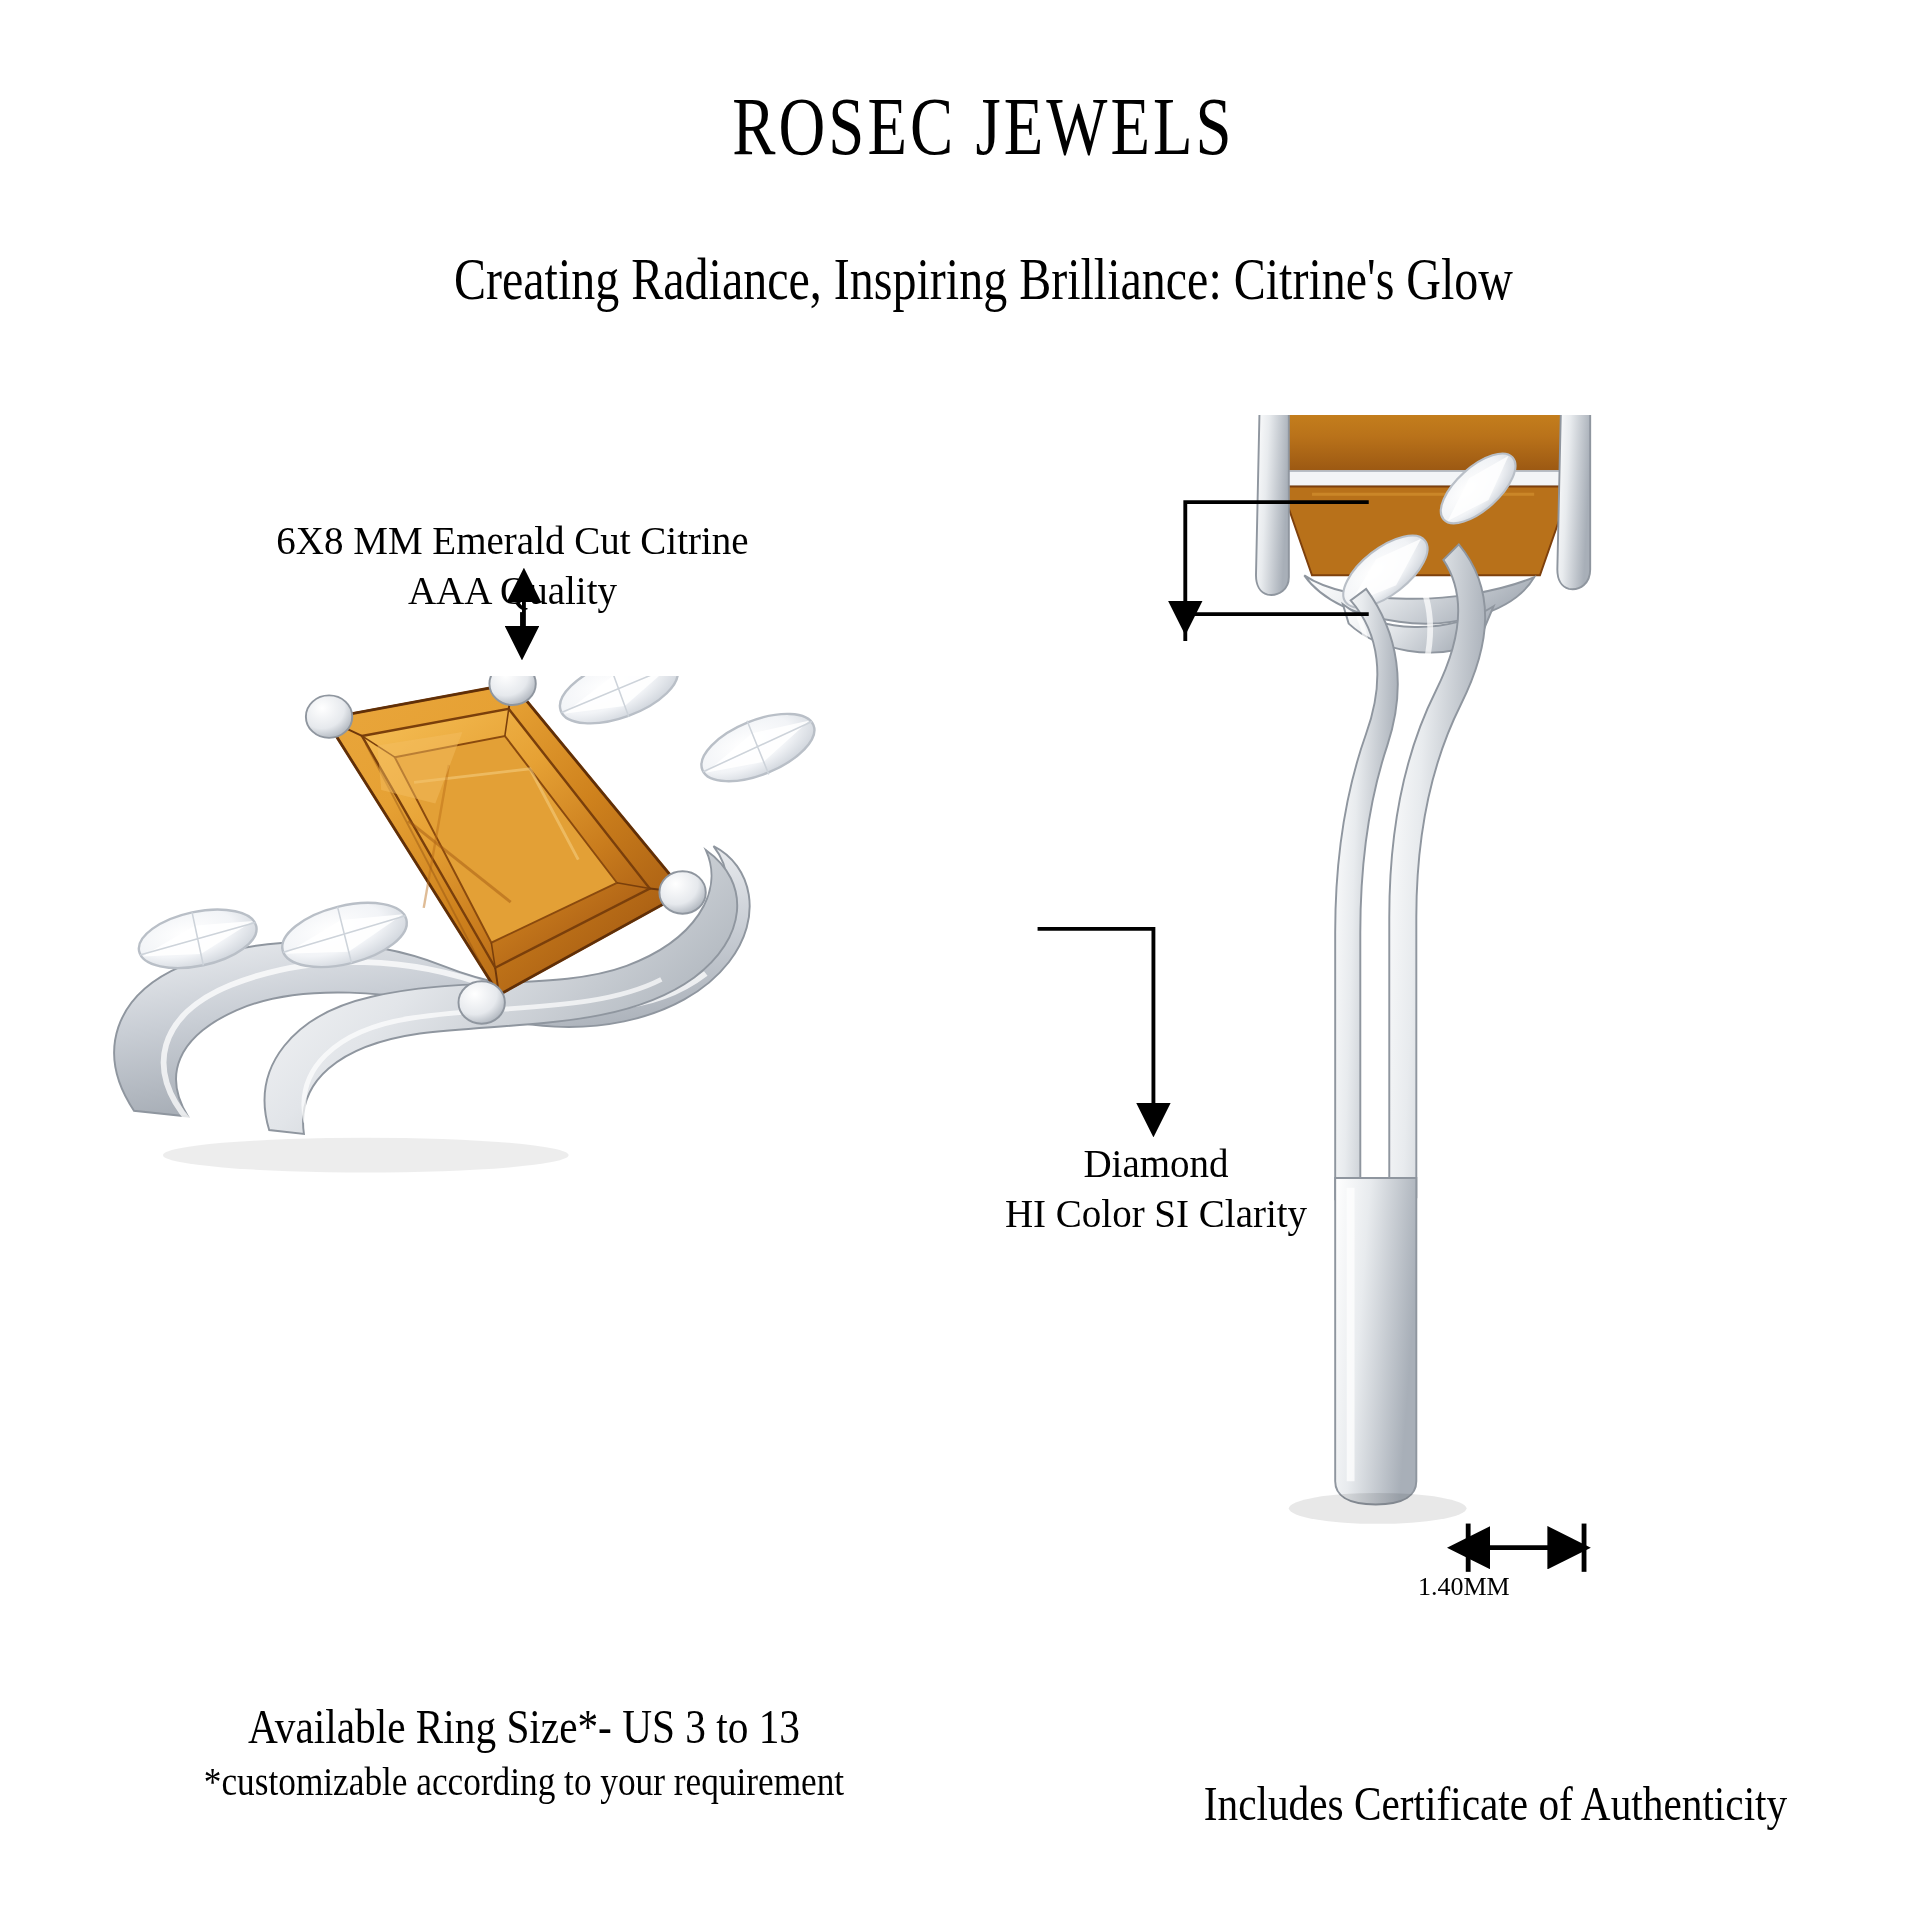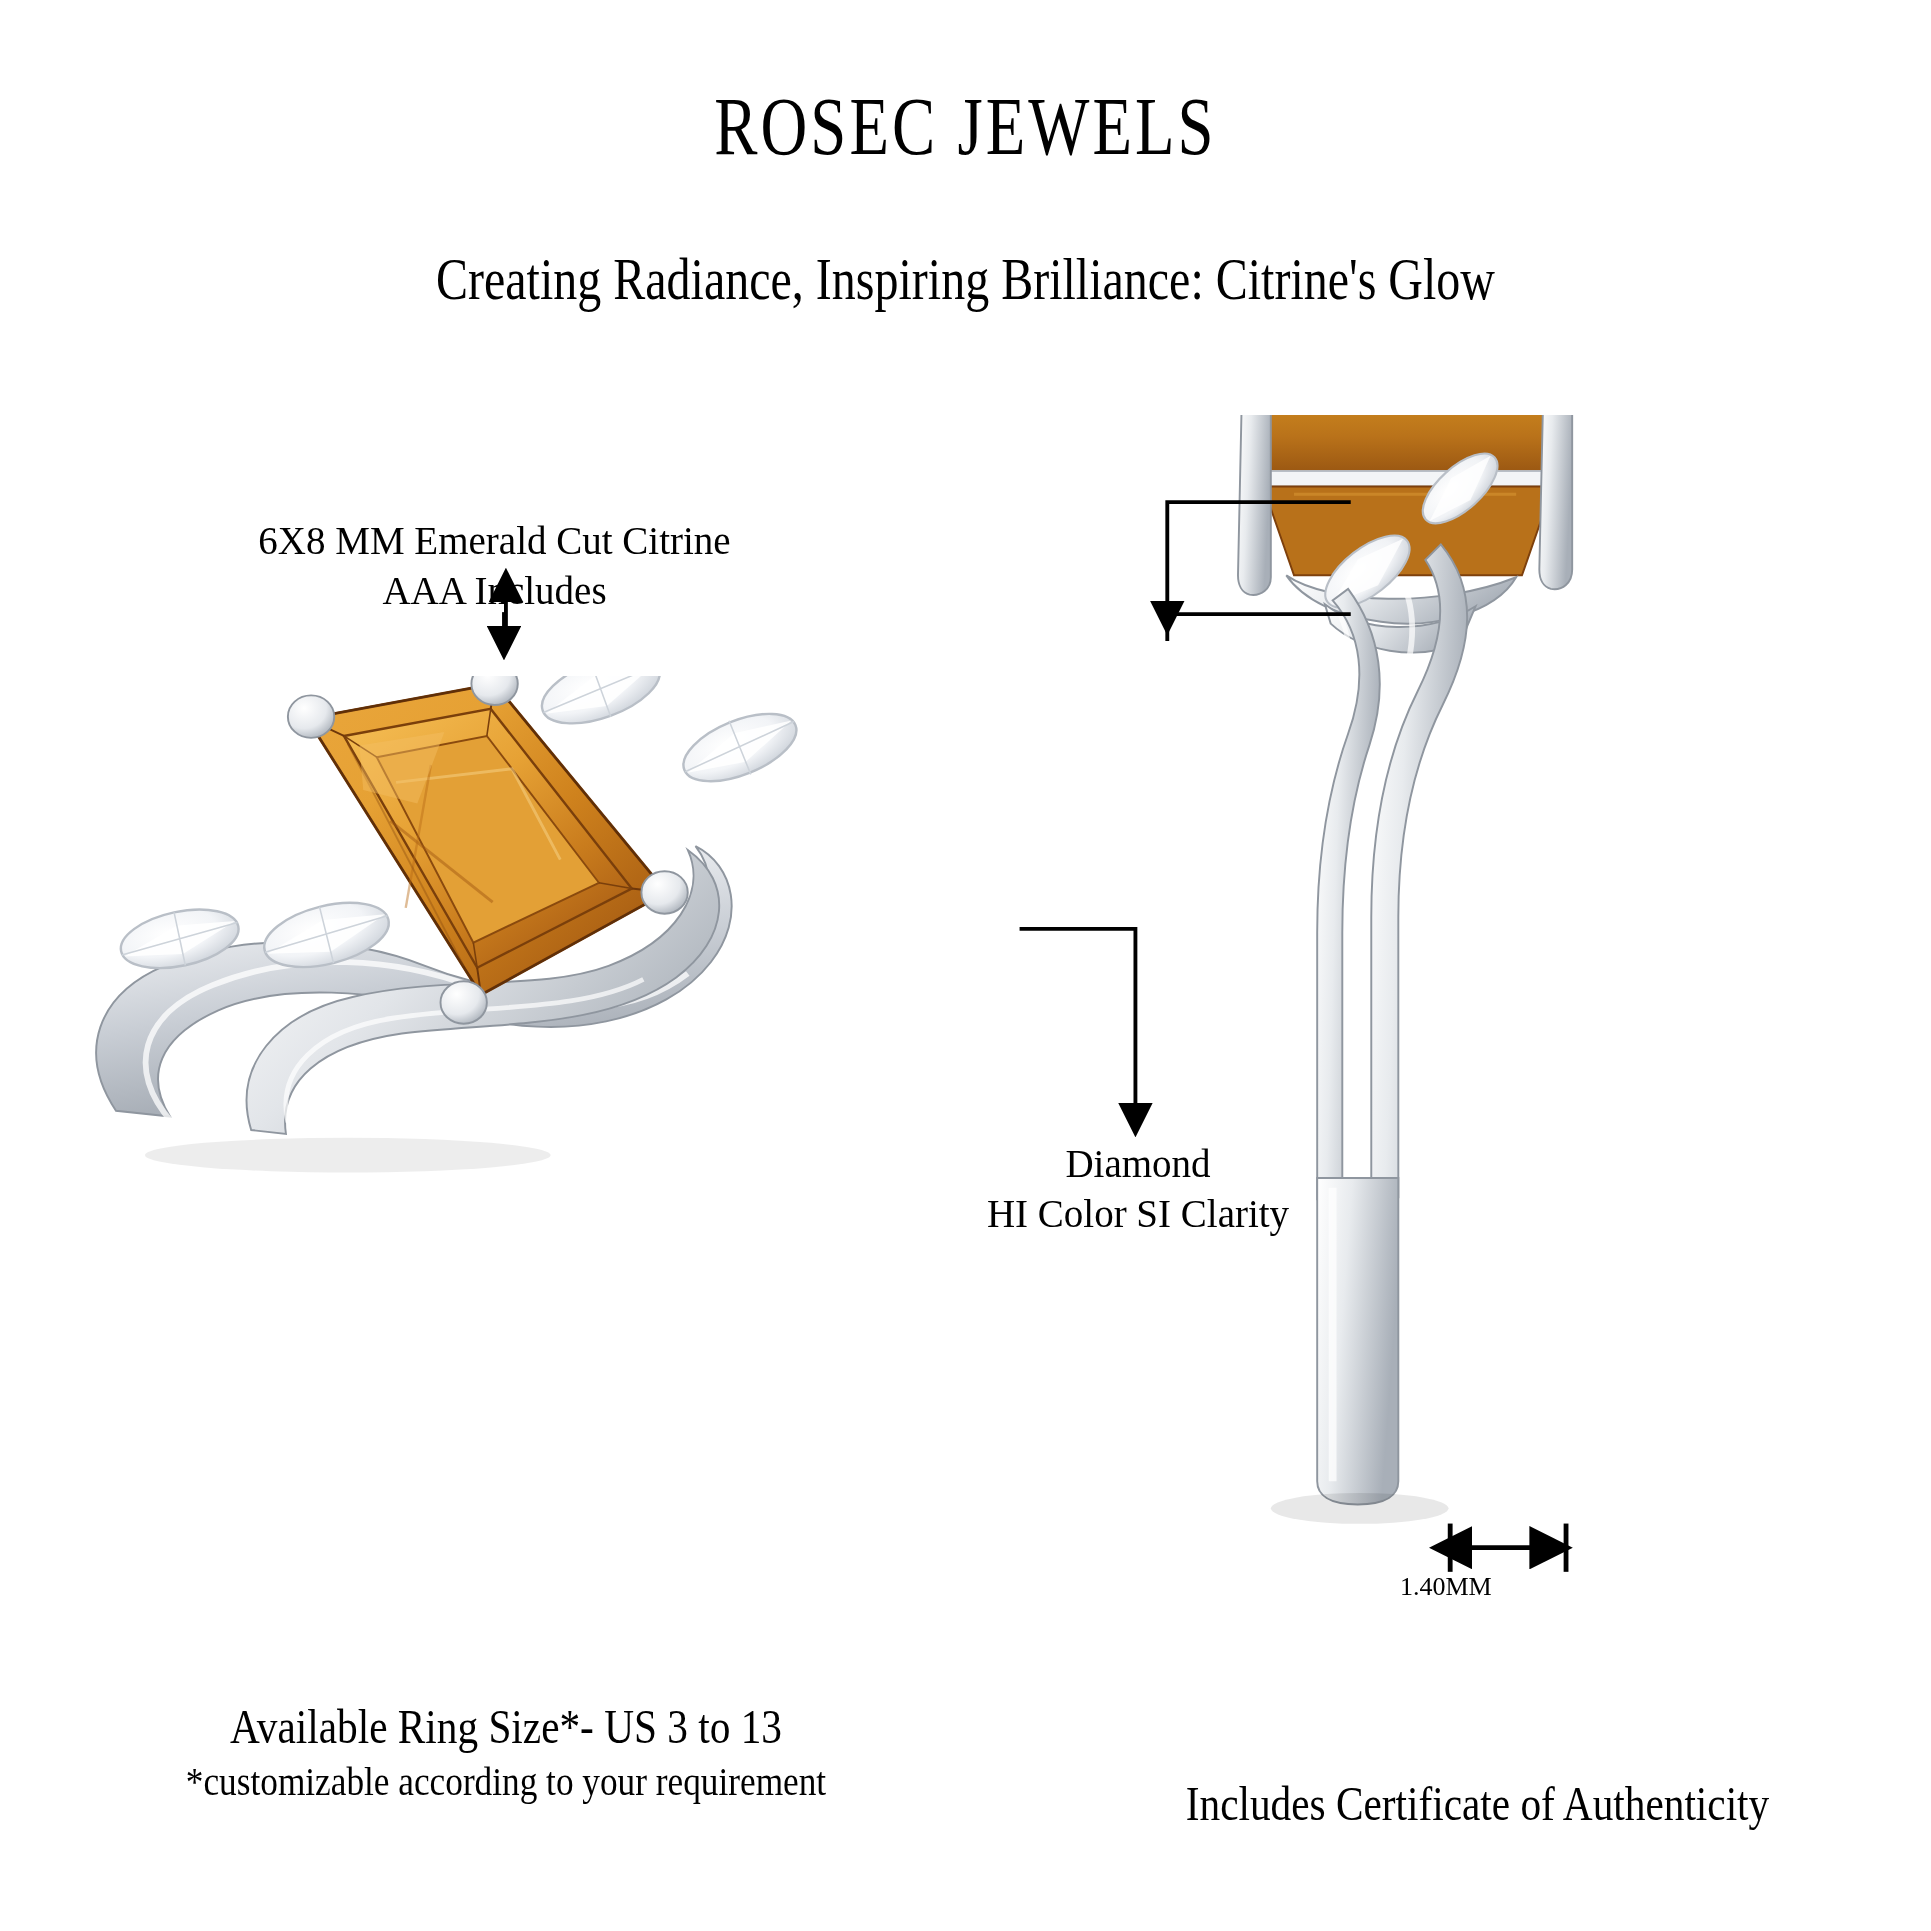--- a/index.html
+++ b/index.html
@@ -12,20 +12,21 @@
     height: 1931px;
     position: relative;
     overflow: hidden;
     font-family: "Liberation Serif", "DejaVu Serif", serif;
     color: #000000;
   }
 
   .stage {
     position: absolute;
     inset: 0;
+    margin-left: 18px;
   }
 
   
   .brand-title {
     position: absolute;
     top: 85px;
     left: 0;
     width: 1931px;
     text-align: center;
     font-family: "Liberation Serif", "DejaVu Serif", serif;
@@ -335,21 +336,21 @@
 
     <g>
       <path d="M 1502 1578 L 1502 1628" stroke="#000000" stroke-width="5"></path>
       <path d="M 1622 1578 L 1622 1628" stroke="#000000" stroke-width="5"></path>
       <path d="M 1510 1603 L 1614 1603" stroke="#000000" stroke-width="5" marker-start="url(#arrowHeadStart)" marker-end="url(#arrowHead)"></path>
     </g>
   </svg>
 
   <div class="callout" id="callout-citrine">
     <span class="callout-line">6X8 MM Emerald Cut Citrine</span>
-    <span class="callout-line">AAA Includes</span>
+    <span class="callout-line">AAA Quality</span>
   </div>
 
 
   <div class="callout" id="callout-diamond">
     <span class="callout-line">Diamond</span>
     <span class="callout-line">HI Color SI Clarity</span>
   </div>
 
   <div id="dimension-label">1.40MM</div>
 

